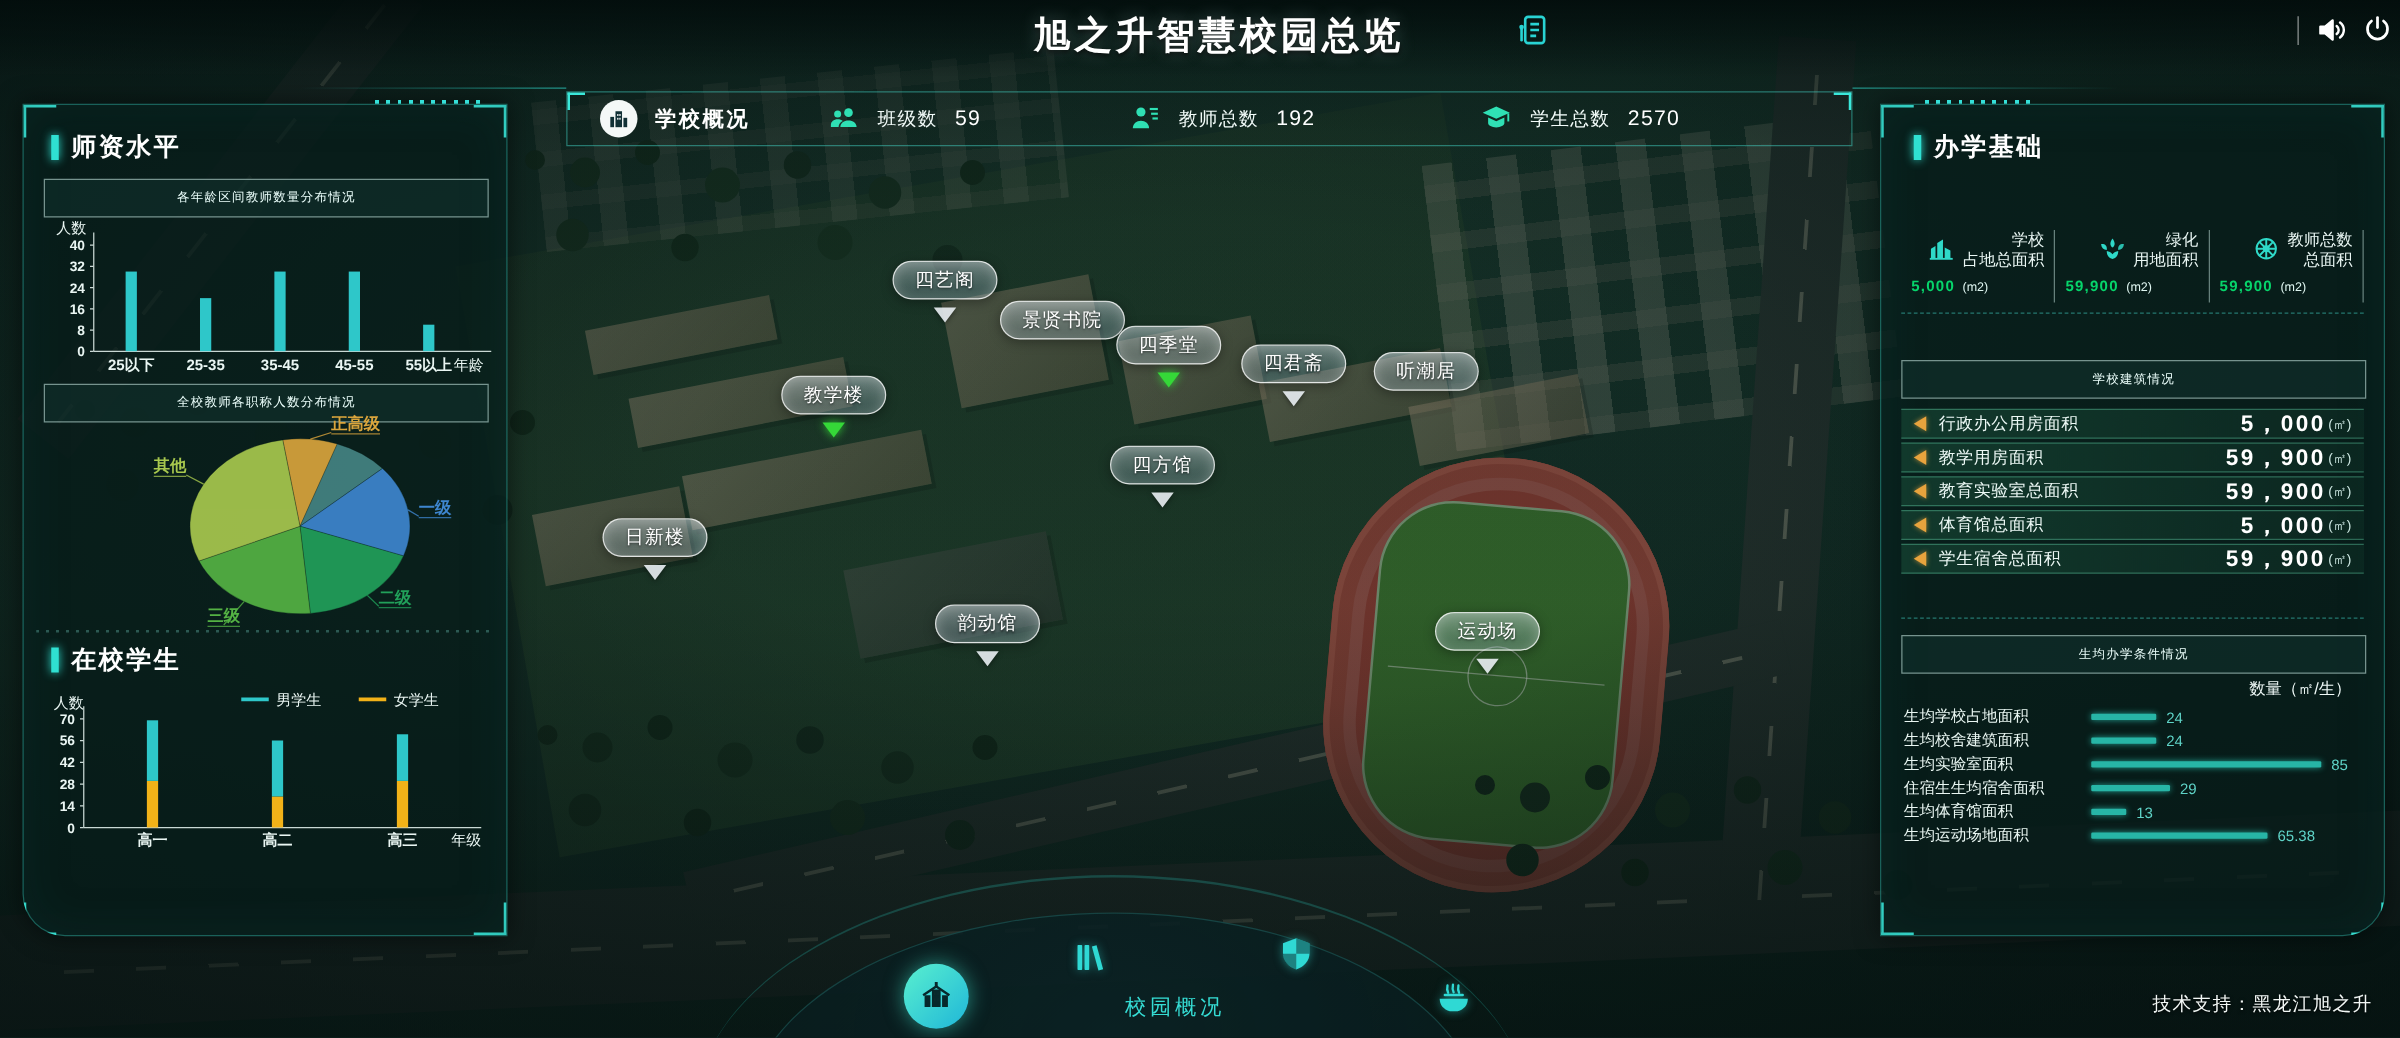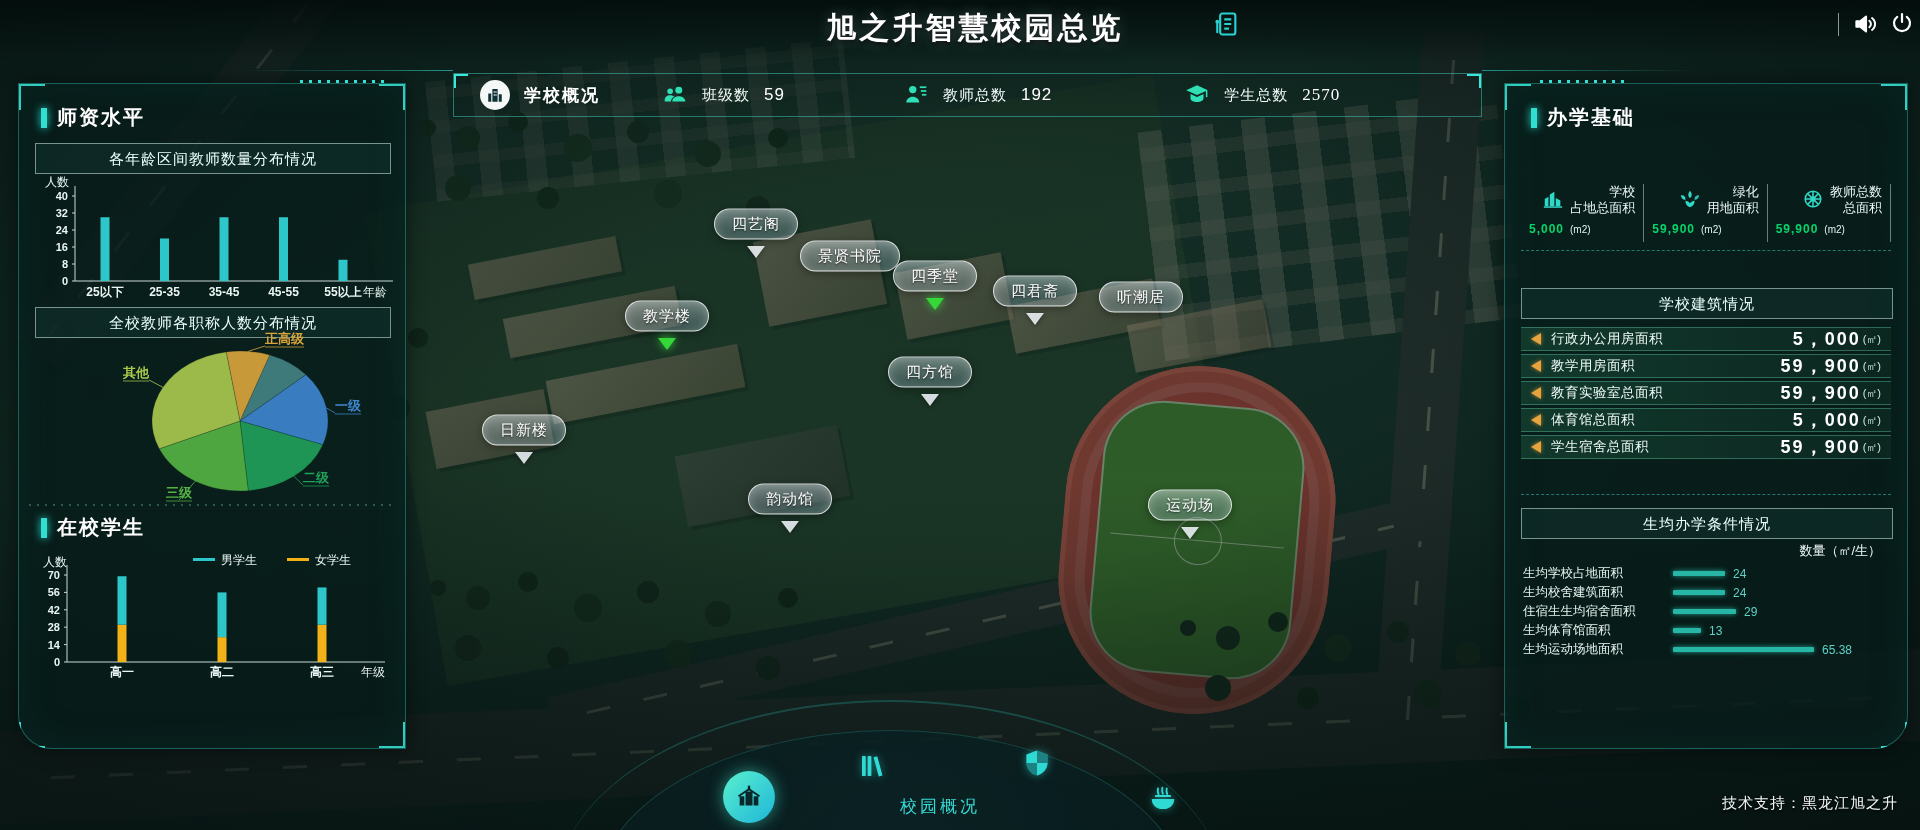--- a/index.html
+++ b/index.html
@@ -59,21 +59,21 @@
       linear-gradient(#3ae8da,#3ae8da),linear-gradient(#3ae8da,#3ae8da),
       linear-gradient(#3ae8da,#3ae8da),linear-gradient(#3ae8da,#3ae8da),
       linear-gradient(#3ae8da,#3ae8da),linear-gradient(#3ae8da,#3ae8da);
     background-size:26px 2px,2px 26px,26px 2px,2px 26px,26px 2px,2px 26px,26px 2px,2px 26px;
     background-position:top left,top left,top right,top right,bottom left,bottom left,bottom right,bottom right;}
   .panel-left{left:18px;top:83px;width:386px;height:664px;border-bottom-left-radius:34px;}
   .panel-right{left:1504px;top:83px;width:402px;height:664px;border-bottom-right-radius:34px;}
   .sec-title{position:absolute;display:flex;align-items:center;gap:10px;font-size:20px;font-weight:bold;letter-spacing:2px;}
   .sec-bar{width:6px;height:20px;background:#2fe0d2;box-shadow:0 0 8px #2fe0d2;}
   .sub-box{position:absolute;left:16px;width:calc(100% - 32px);height:29px;line-height:29px;text-align:center;
-    font-size:15px;color:#ecfffc;border:1px solid rgba(205,235,230,.55);background:rgba(18,52,47,.5);letter-spacing:1px;}
+    font-size:10px;color:#ecfffc;border:1px solid rgba(205,235,230,.55);background:rgba(18,52,47,.5);letter-spacing:1px;}
   .dots{position:absolute;height:3px;width:84px;background:repeating-linear-gradient(90deg,#35e0d8 0 3px,transparent 3px 9px);z-index:9;}
   .hline{position:absolute;top:70px;height:1px;z-index:7;}
   .chart{position:absolute;}
   .dotline{position:absolute;left:10px;width:calc(100% - 20px);height:2px;
     background:repeating-linear-gradient(90deg,rgba(110,200,188,.35) 0 2px,transparent 2px 8px);}
   
   .ovbar{position:absolute;left:453px;top:73px;width:1029px;height:44px;z-index:8;display:flex;align-items:center;
     padding:0 26px;box-sizing:border-box;border:1px solid rgba(64,205,192,.5);
     background:linear-gradient(180deg,rgba(8,30,28,.62),rgba(8,30,28,.38));
     background-repeat:no-repeat;
@@ -239,21 +239,21 @@
               <circle cx="9" cy="7" r="3.4"></circle>
               <path d="M3 19c0-3.3 2.7-5.5 6-5.5s6 2.2 6 5.5z"></path>
               <rect x="15.5" y="4" width="6" height="1.6"></rect>
               <rect x="16.5" y="7.5" width="5" height="1.6"></rect>
               <rect x="17.5" y="11" width="4" height="1.6"></rect>
             </svg>
           </span>
           <span class="ov-label">教师总数</span>
           <span class="ov-value">192</span>
         </div>
-        <div class="ov-stat" style="margin-left: 132px; font-family: Liberation Serif, serif;">
+        <div class="ov-stat" style="margin-left: 132px;">
           <span class="ov-ic">
             <svg viewBox="0 0 24 24" fill="currentColor">
               <path d="M12 3L2 7.5 12 12l10-4.5z"></path>
               <path d="M6 11v4.2c0 1.8 2.7 3.2 6 3.2s6-1.4 6-3.2V11l-6 2.8z"></path>
               <rect x="20.2" y="8" width="1.4" height="6"></rect>
             </svg>
           </span>
           <span class="ov-label">学生总数</span>
           <span class="ov-value">2570</span>
         </div>
@@ -485,20 +485,25 @@
           <span class="pc-label">生均学校占地面积</span>
           <span class="pc-bar" style="width: 52px; background: rgb(39, 181, 166);"></span>
           <span class="pc-val">24</span>
         </div>
         <div class="pc-row">
           <span class="pc-label">生均校舍建筑面积</span>
           <span class="pc-bar" style="width: 52px; background: rgb(39, 181, 166);"></span>
           <span class="pc-val">24</span>
         </div>
         <div class="pc-row">
+          <span class="pc-label">生均实验室面积</span>
+          <span class="pc-bar" style="width: 184px; background: rgb(39, 181, 166);"></span>
+          <span class="pc-val">85</span>
+        </div>
+        <div class="pc-row">
           <span class="pc-label">住宿生生均宿舍面积</span>
           <span class="pc-bar" style="width: 63px; background: rgb(39, 181, 166);"></span>
           <span class="pc-val">29</span>
         </div>
         <div class="pc-row">
           <span class="pc-label">生均体育馆面积</span>
           <span class="pc-bar" style="width: 28px; background: rgb(39, 181, 166);"></span>
           <span class="pc-val">13</span>
         </div>
         <div class="pc-row">

